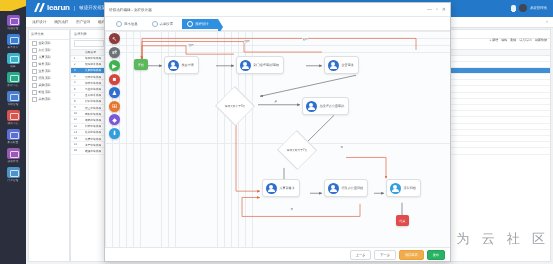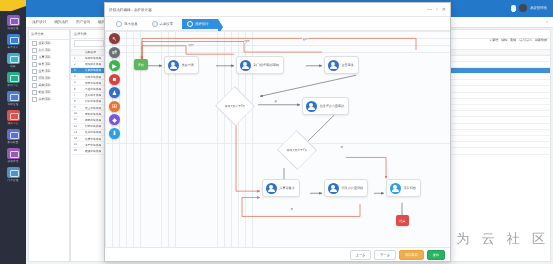--- a/index.html
+++ b/index.html
@@ -155,20 +155,26 @@
             <span class="sb-lbl">移动应用</span>
           </div>
           <div class="sb-item">
             <span class="sb-ico" style="background:#4c93c9"></span>
             <span class="sb-lbl">门户管理</span>
           </div>
         </div>
     </div>
 
     <div class="topbar">
+      <div class="logo">
+        <span class="logo-mark"></span>
+        <span class="logo-txt">learun</span>
+        <span class="logo-sep">|</span>
+        <span class="logo-sub">敏捷开发框架</span>
+      </div>
       <div class="tb-right">
         <span class="bell"></span>
         <span class="avatar"></span>
         <span class="uname">系统管理员</span>
       </div>
     </div>
 
     <div class="menurow">
         <div id="menuitems">
           <span class="menuitem" style="left: 6px;">流程设计</span>

